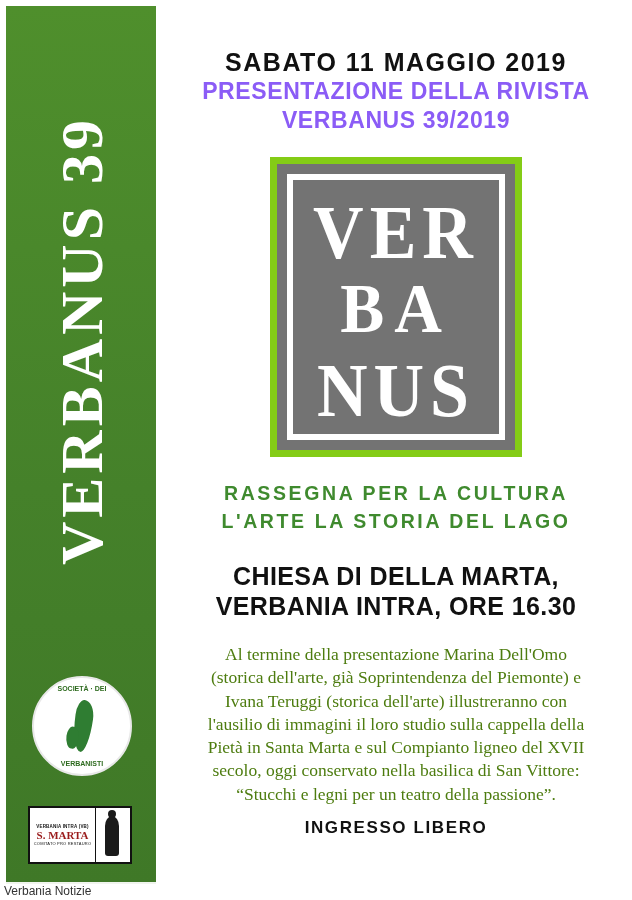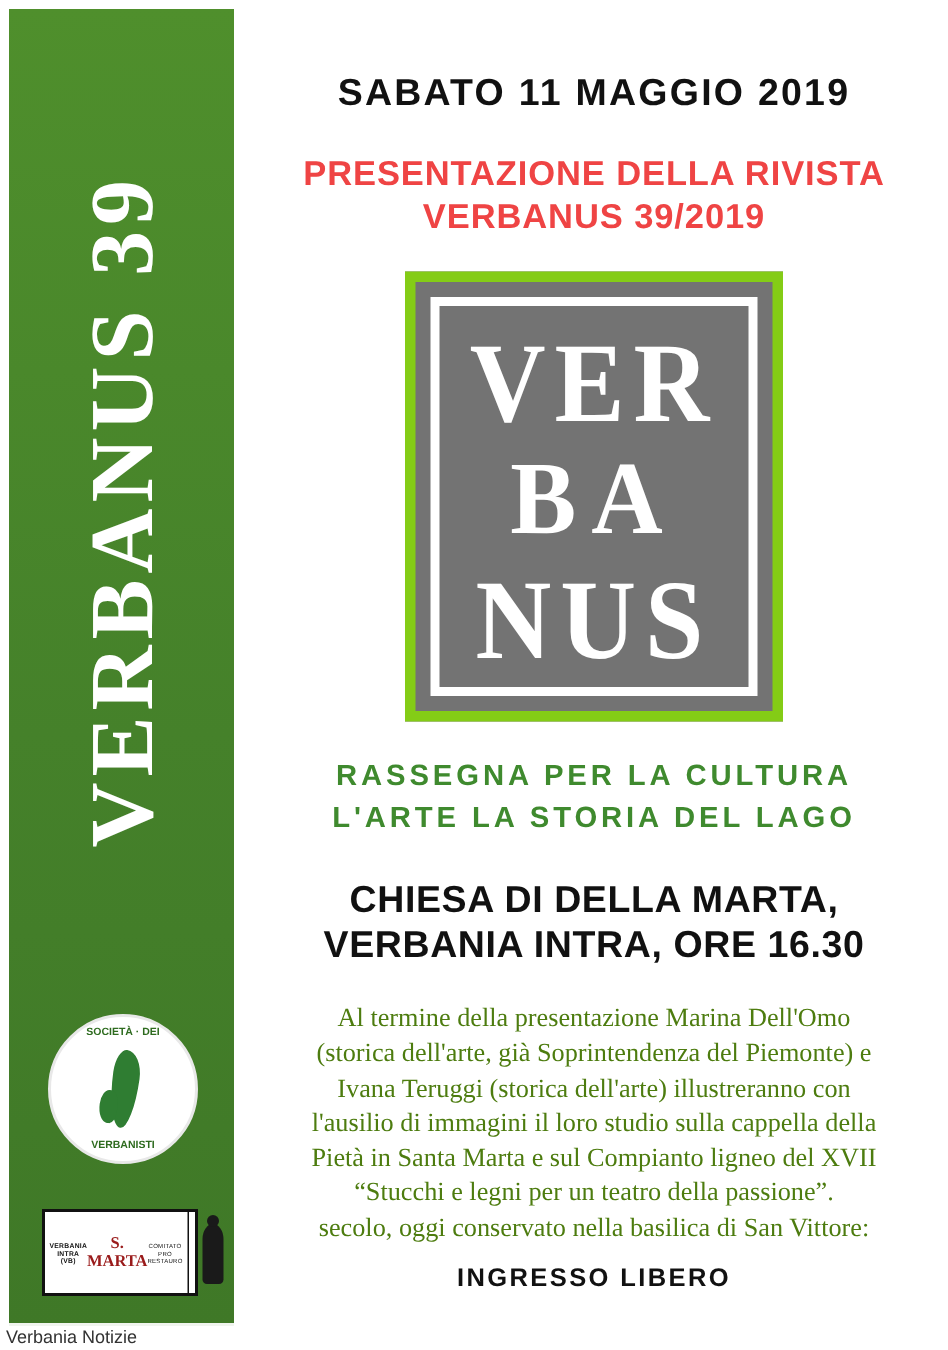--- a/index.html
+++ b/index.html
@@ -111,20 +111,21 @@
     background: #ffffff;
     border: 2px solid #111111;
     box-sizing: border-box;
     display: flex;
     align-items: stretch;
   }
   .logo-box .lb-left {
     flex: 1 1 auto;
     padding: 4px 3px;
     display: flex;
+    flex-direction: column;
     justify-content: center;
     align-items: center;
     text-align: center;
   }
   .logo-box .lb-line1 {
     font-size: 4.5px;
     letter-spacing: .2px;
     color: #111;
     font-weight: bold;
   }
@@ -179,26 +180,25 @@
   }
   .date-line {
     margin-top: 48px;
     font-size: 25px;
     font-weight: bold;
     letter-spacing: 1.5px;
     color: #111111;
     font-family: "Liberation Sans", sans-serif;
   }
   .presentation {
-    margin-top: 24px;
     font-size: 23px;
     font-weight: bold;
     letter-spacing: .6px;
     line-height: 1.25;
-    color: #ef4444;
+    color: #8b5cf6;
   }
 
   
   .woodcut {
     margin: 22px auto 0;
     width: 252px;
     height: 300px;
     background: #737373;
     position: relative;
     border: 7px solid #84cc16;
@@ -347,21 +347,21 @@
       <div>CHIESA DI DELLA MARTA,</div>
       <div>VERBANIA INTRA, ORE 16.30</div>
     </div>
 
     <div class="body-text">
       <div>Al termine della presentazione Marina Dell'Omo</div>
       <div>(storica dell'arte, già Soprintendenza del Piemonte) e</div>
       <div>Ivana Teruggi (storica dell'arte) illustreranno con</div>
       <div>l'ausilio di immagini il loro studio sulla cappella della</div>
       <div>Pietà in Santa Marta e sul Compianto ligneo del XVII</div>
+      <div>secolo, oggi conservato nella basilica di San Vittore:</div>
       <div>“Stucchi e legni per un teatro della passione”.</div>
-      <div>secolo, oggi conservato nella basilica di San Vittore:</div>
     </div>
 
     <div class="free">INGRESSO LIBERO</div>
   </div>
 
   <div class="caption">Verbania Notizie</div>
 </div>
 
 </body></html>

